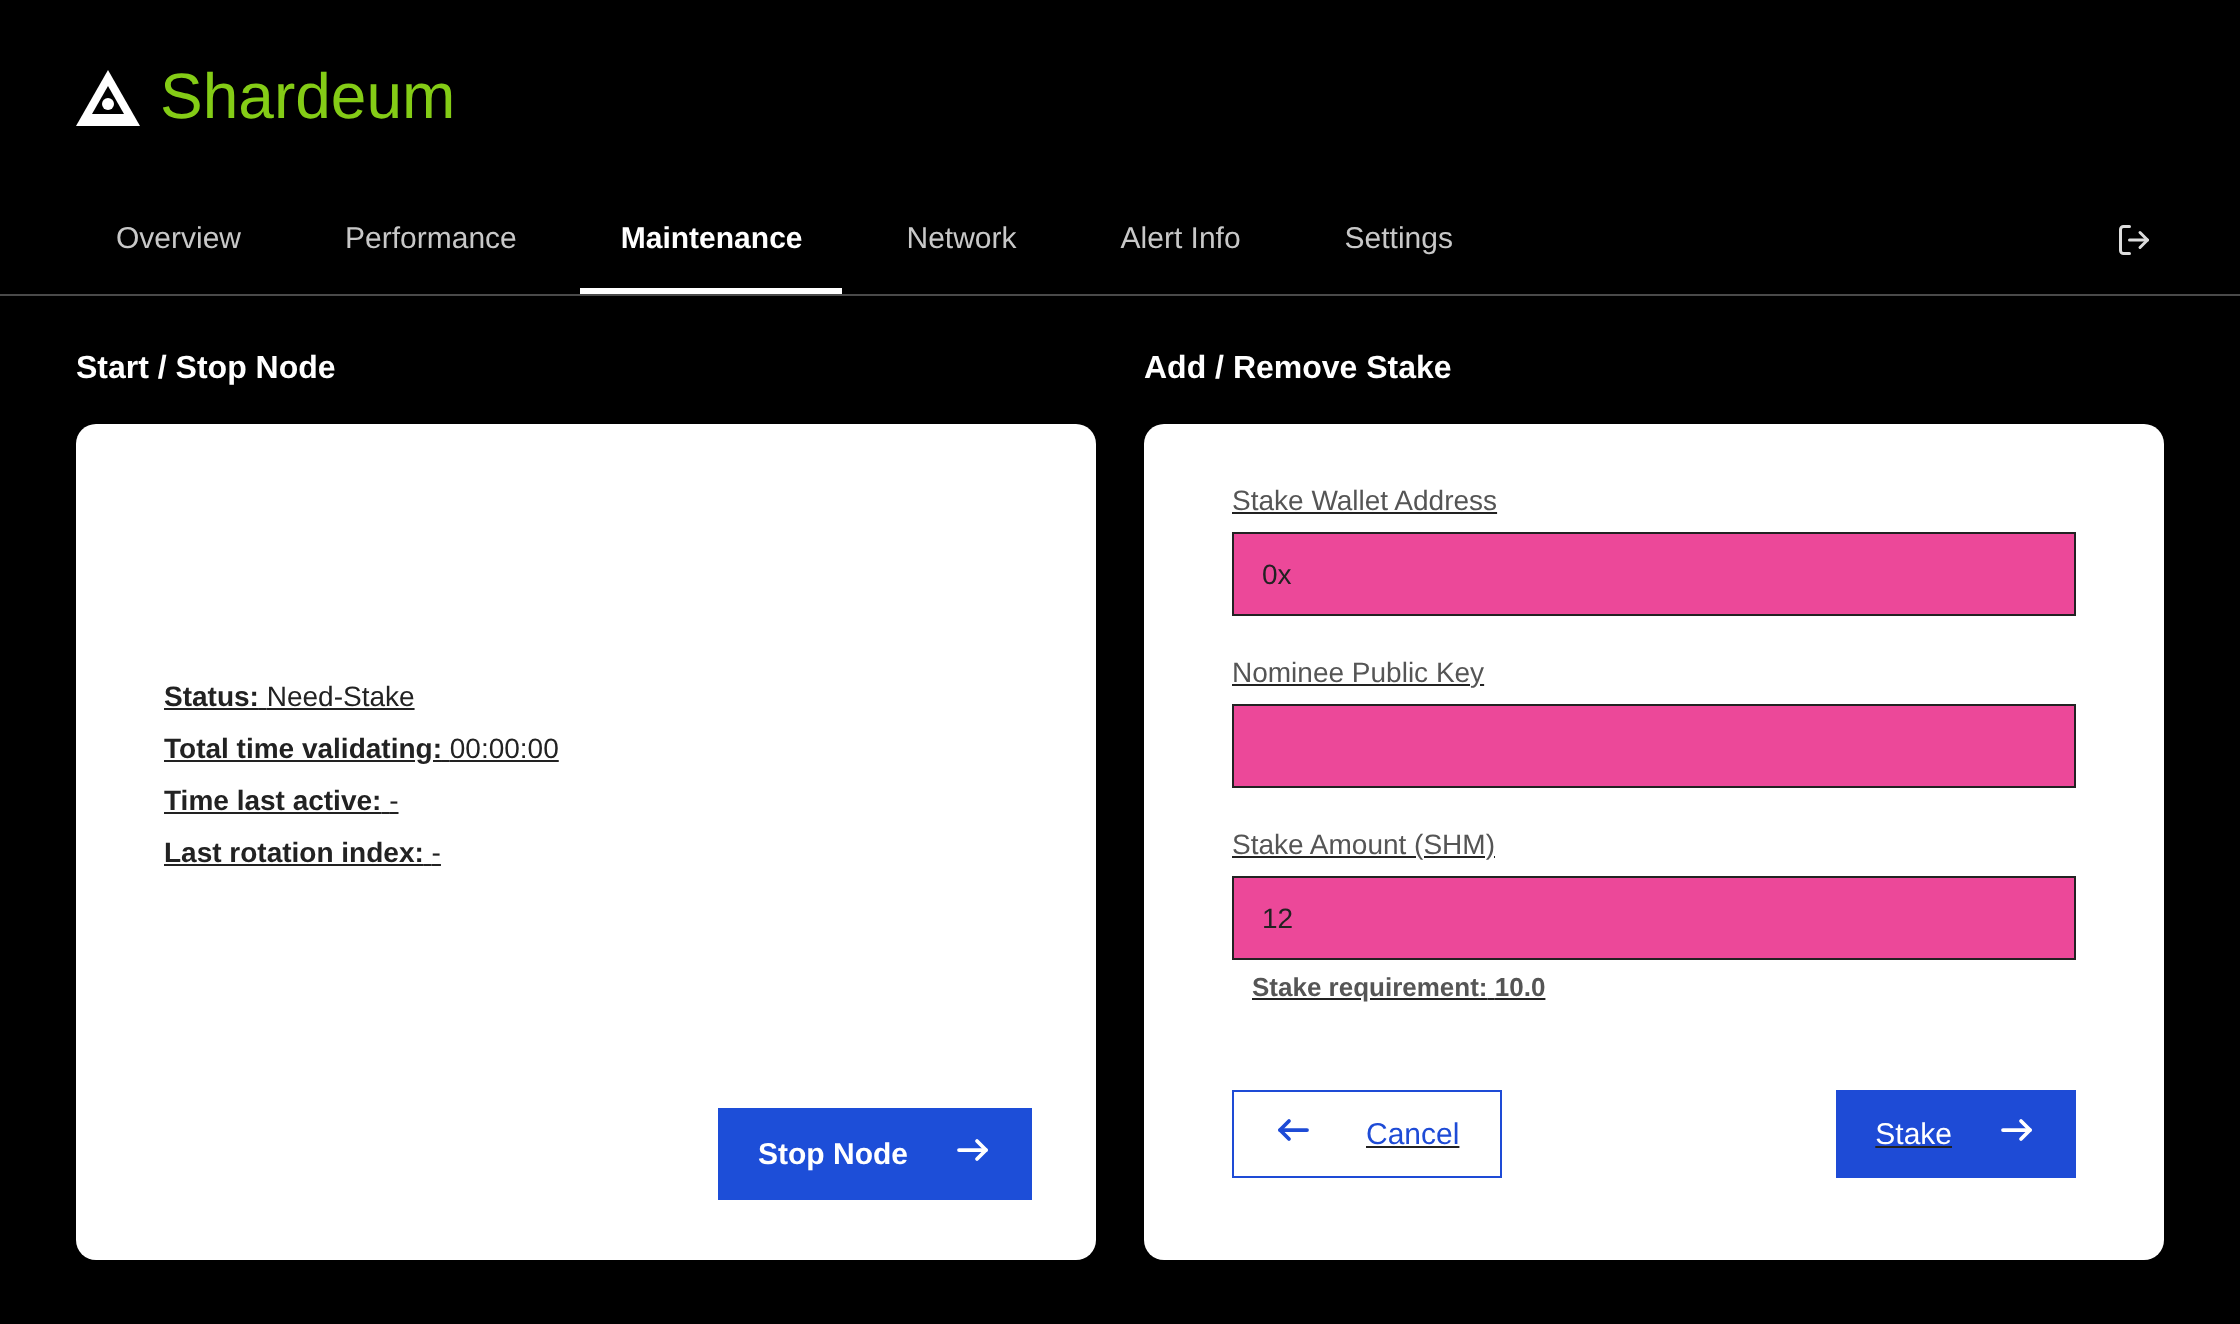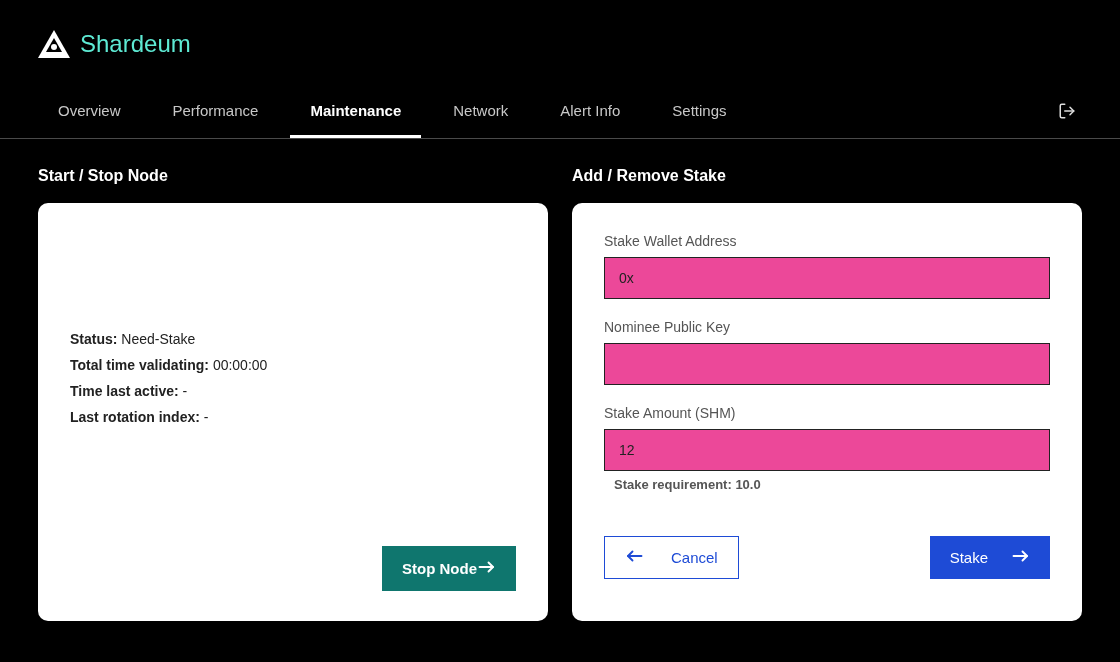--- a/index.html
+++ b/index.html
@@ -16,23 +16,23 @@
     display: flex;
     align-items: center;
   }
   .logo-wrap {
     display: flex;
     align-items: center;
     gap: 10px;
   }
   .logo-mark svg { display: block; }
   .logo-text {
-    font-size: 24px;
+    font-size: 32px;
     font-weight: 500;
-    color: #5eead4;
+    color: #84cc16;
   }
   .topbar {
     display: flex;
     align-items: center;
     justify-content: space-between;
     padding: 0 38px;
     border-bottom: 1px solid #4a4a4a;
     margin-top: 20px;
   }
   .tabs {
@@ -68,53 +68,54 @@
   .section-title {
     font-size: 16px;
     font-weight: 600;
     color: #fff;
     margin-bottom: 18px;
   }
   .card {
     background: #fff;
     color: #222;
     border-radius: 10px;
-    padding: 30px 32px;
+    padding: 30px 44px;
     min-height: 418px;
     position: relative;
+    text-decoration: underline;
   }
   .node-stats {
     margin-top: 98px;
   }
   .stat-row {
     font-size: 14px;
     margin-bottom: 10px;
     color: #222;
   }
   .stat-label {
     font-weight: 600;
   }
   .stat-value {
     font-weight: 400;
     margin-top: 44px;
   }
   .stop-btn {
     position: absolute;
     right: 32px;
     bottom: 30px;
-    background: #0f766e;
+    background: #1d4ed8;
     color: #fff;
     border: none;
     padding: 14px 20px;
     font-size: 15px;
     font-weight: 600;
     cursor: pointer;
     display: flex;
     align-items: flex-end;
-    gap: 1px;
+    gap: 24px;
   }
   .form-group {
     margin-bottom: 20px;
   }
   .form-label {
     font-size: 14px;
     color: #555;
     margin-bottom: 8px;
     display: block;
   }

